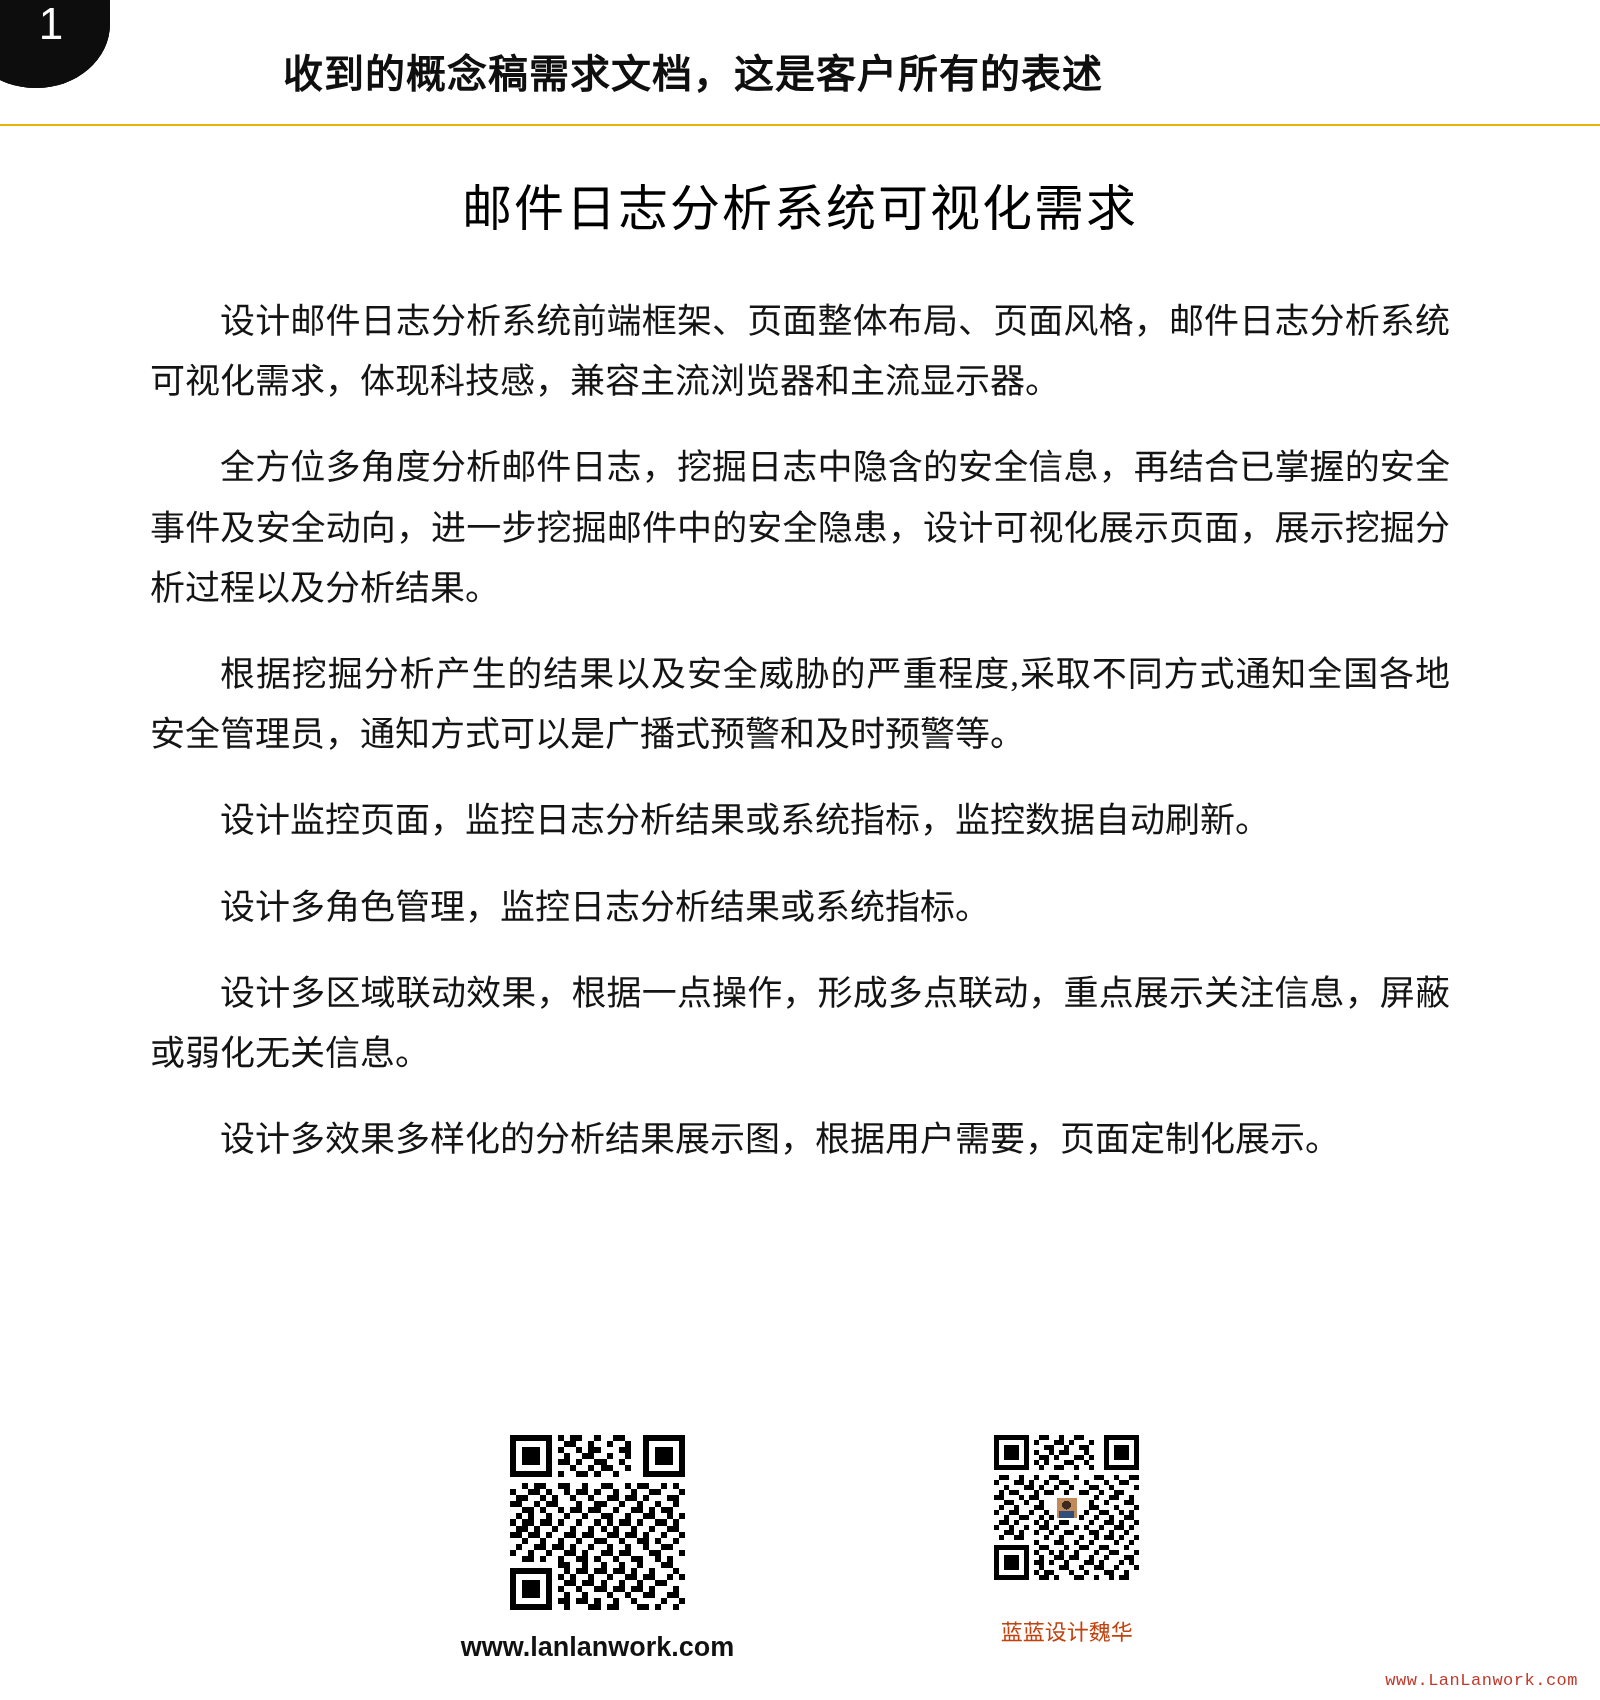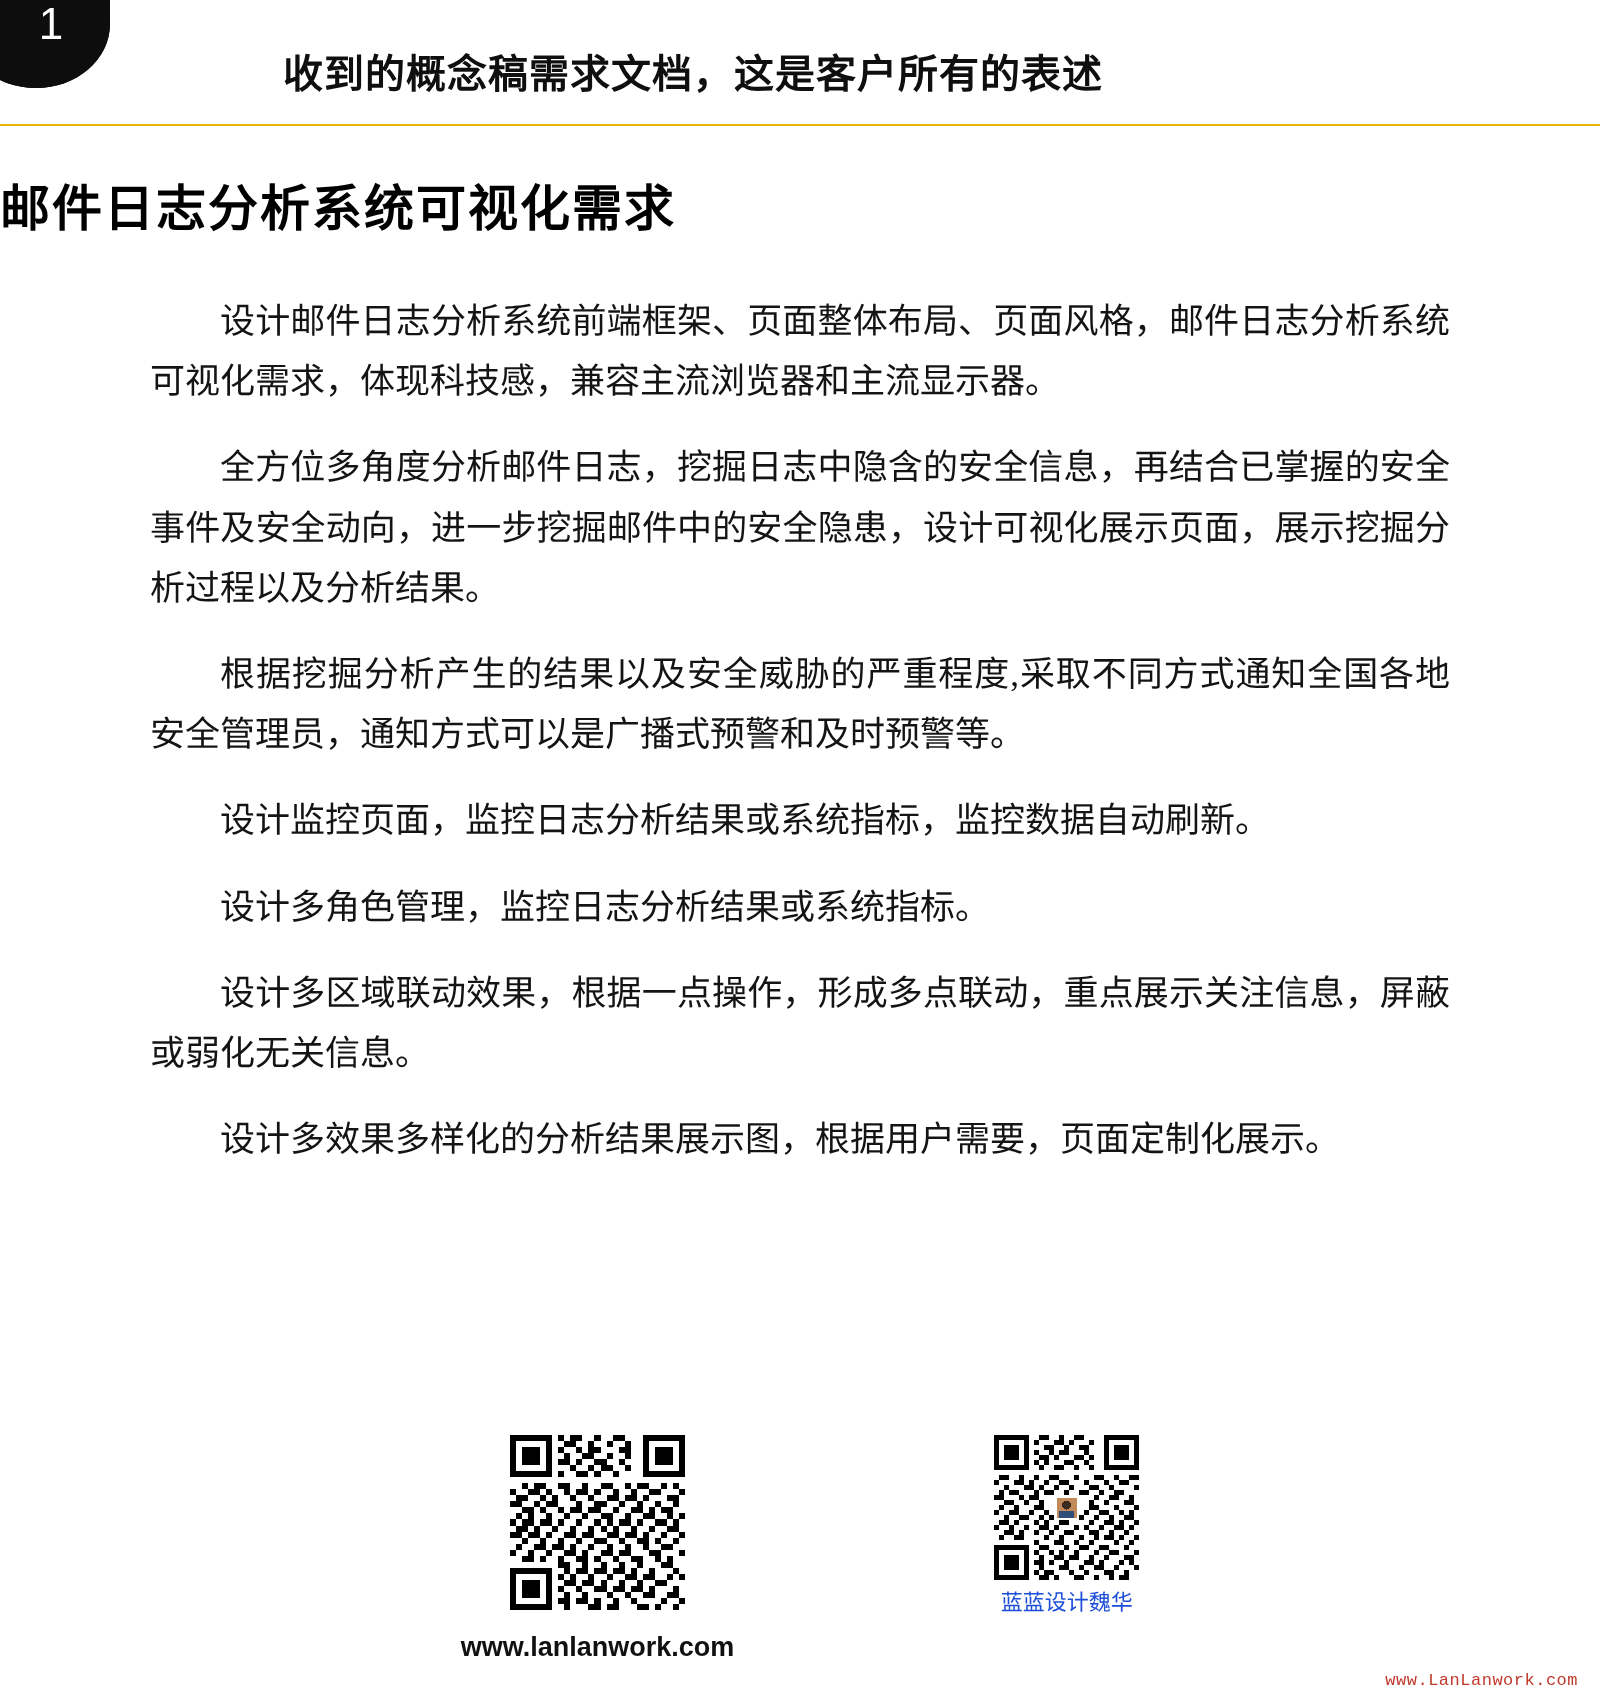--- a/index.html
+++ b/index.html
@@ -71,23 +71,24 @@
   }
 
   
   .doc-body {
     position: absolute;
     left: 0;
     top: 126px;
     width: 1600px;
   }
   .doc-title {
+    text-align: center;
     font-family: "Liberation Sans", "DejaVu Sans", sans-serif;
     font-size: 50px;
-    font-weight: 700;
+    font-weight: 400;
     letter-spacing: 2px;
     margin: 42px 0 0 0;
     color: #000000;
   }
   .paragraphs {
     margin: 52px 150px 0 150px;
   }
   .doc-para {
     font-family: "Liberation Serif", "DejaVu Serif", serif;
     font-size: 35px;
@@ -116,24 +117,24 @@
   }
   .qr-img { display: block; }
   .qr-caption-site {
     margin-top: 22px;
     font-family: "Liberation Sans", "DejaVu Sans", sans-serif;
     font-size: 27px;
     font-weight: 700;
     color: #111111;
   }
   .qr-caption-wechat {
-    margin-top: 4px;
+    margin-top: 34px;
     font-family: "Liberation Sans", "DejaVu Sans", sans-serif;
     font-size: 22px;
-    color: #1d4ed8;
+    color: #c2410c;
   }
   .footer-url {
     position: absolute;
     right: 22px;
     bottom: 10px;
     font-family: "Liberation Mono", "DejaVu Sans Mono", monospace;
     font-size: 17px;
     color: #c0392b;
     letter-spacing: 0.5px;
   }

